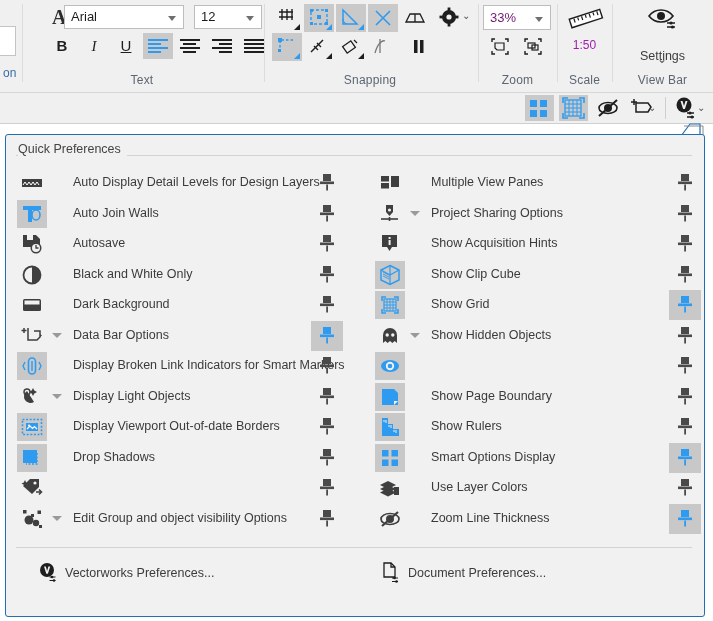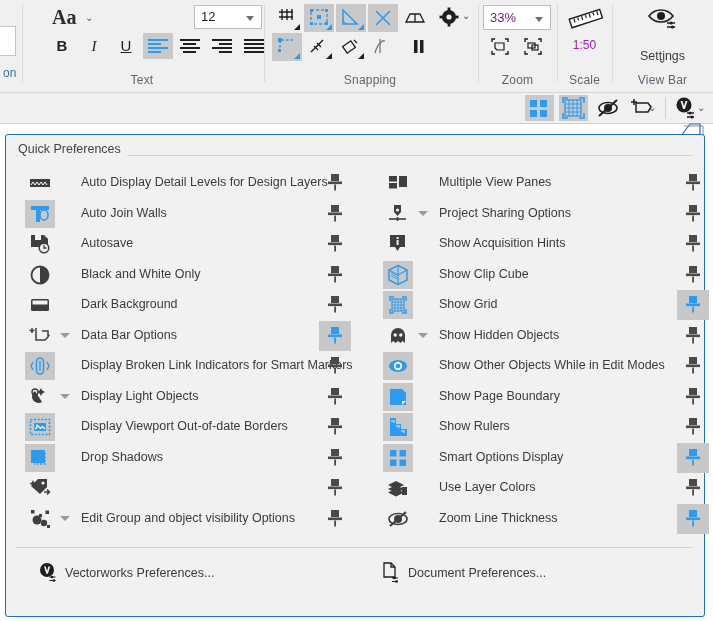--- a/index.html
+++ b/index.html
@@ -94,21 +94,21 @@
     background:#f1f1f1; padding-right:6px; z-index:2;
   }
   .panel-rule {
     position:absolute; left:10px; top:20px; width:676px; height:1px; background:#d3d3d3;
   }
   .foot-rule {
     position:absolute; left:10px; top:412px; width:676px; height:1px; background:#d3d3d3;
   }
 
   .col { position:absolute; top:33px; }
-  .row { position:absolute; left:8px; width:348px; height:30.5px; }
+  .row { position:absolute; left:0; width:348px; height:30.5px; }
   .row-ico {
     position:absolute; left:11px; top:1px; width:30px; height:28px;
   }
   .row-ico.sel { background:#c8c8c8; }
   .row-ico svg { position:absolute; left:3px; top:2px; }
   .row-caret {
     position:absolute; left:46px; top:12px; width:0;height:0;
     border-left:5px solid transparent;border-right:5px solid transparent;border-top:5px solid #9a9a9a;
   }
   .row-label {
@@ -137,20 +137,24 @@
   <div class="ribbon">
 
     <div class="cut-box"></div>
     <div class="cut-label">on</div>
     <div class="grp-sep" style="left:22px;"></div>
 
     <div class="rib-group" style="left:22px; width:240px;">
       <div class="aa">Aa</div>
       <span class="mini-chev" style="left:63px; top:12px;">⌄</span>
 
+      <div class="combo" style="left:42px; top:5px; width:120px;">
+        <span>Arial</span>
+        <span class="arrow"></span>
+      </div>
       <div class="combo" style="left:172px; top:5px; width:68px;">
         <span>12</span>
         <span class="arrow"></span>
       </div>
 
       <div class="fbtn" style="left:25px; top:33px; font-weight:bold;">B</div>
       <div class="fbtn" style="left:57px; top:33px; font-style:italic; font-family:'Liberation Serif',serif;">I</div>
       <div class="fbtn" style="left:89px; top:33px; text-decoration:underline;">U</div>
 
       <div class="alignrow" style="left:121px;">
@@ -738,21 +742,20 @@
           </div>
         </div>
         <div class="row" style="top: 183px;">
           <div class="row-ico sel">
             <svg width="24" height="24" viewBox="0 0 24 24">
               <ellipse cx="12" cy="12" rx="9" ry="6" fill="#2e9bf0"></ellipse>
               <ellipse cx="12" cy="12" rx="4.2" ry="4.2" fill="#f1f1f1"></ellipse>
               <circle cx="12" cy="12" r="2.3" fill="#2e9bf0"></circle>
             </svg>
           </div>
-          <div class="row-label">Show Other Objects While in Edit Modes</div>
           <div class="pin-cell">
             <span style="position:absolute;left:7px;top:5px;"><svg width="18" height="20" viewBox="0 0 18 20">
                 <rect x="5" y="1" width="8" height="7" fill="#4a4a4a"></rect>
                 <rect x="2" y="8.5" width="14" height="2.6" fill="#4a4a4a"></rect>
                 <rect x="8.2" y="11.5" width="1.8" height="6" fill="#4a4a4a"></rect>
               </svg></span>
           </div>
         </div>
         <div class="row" style="top: 213.5px;">
           <div class="row-ico sel">

